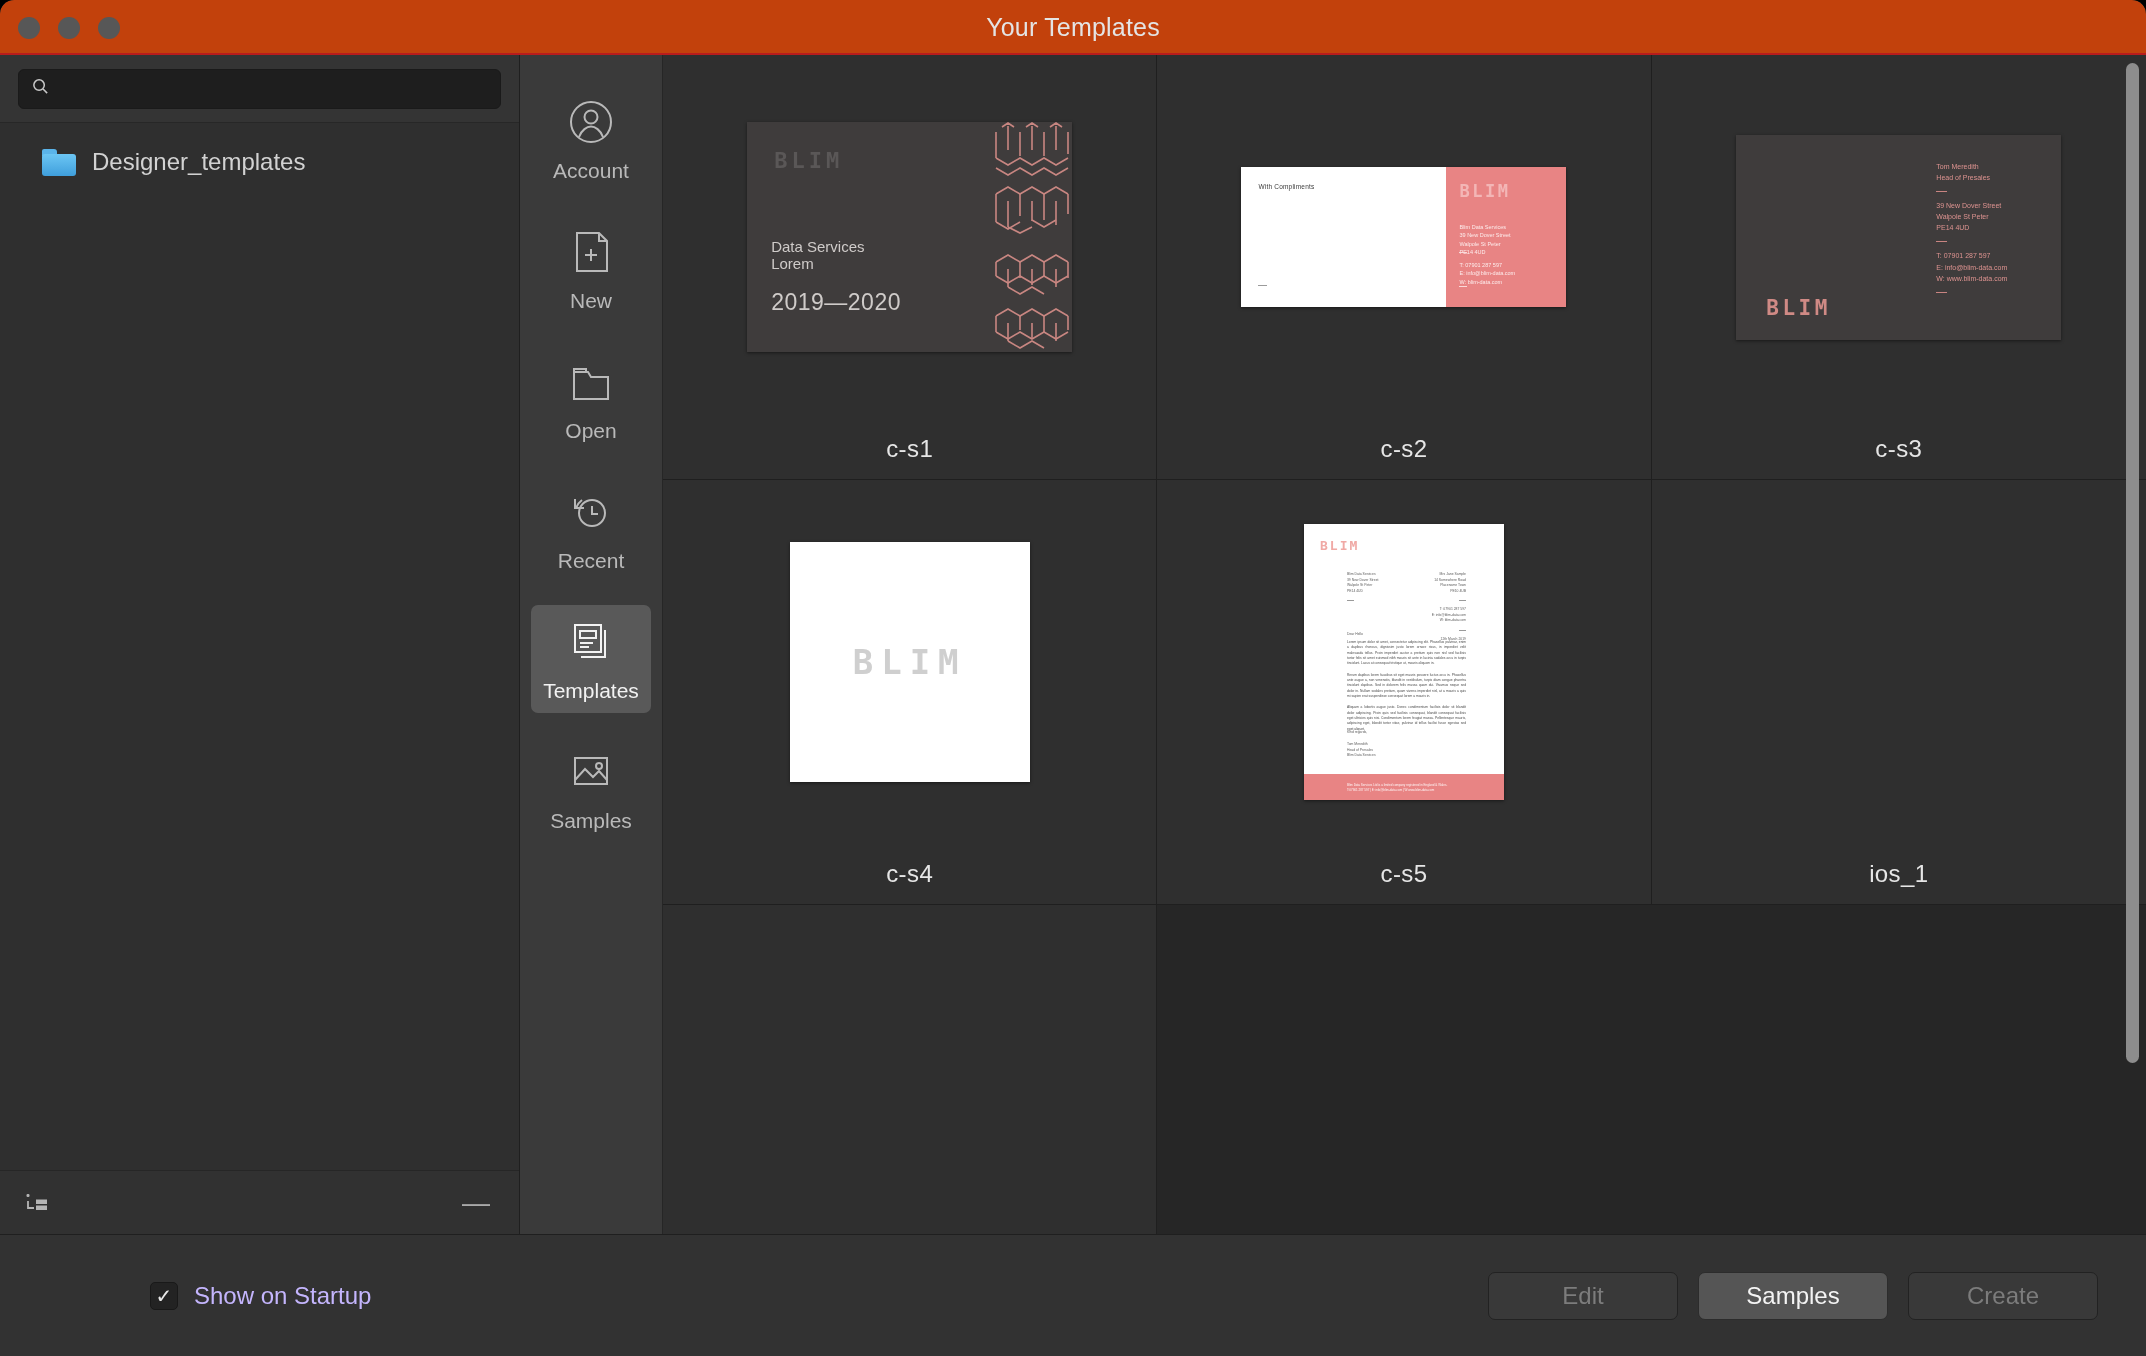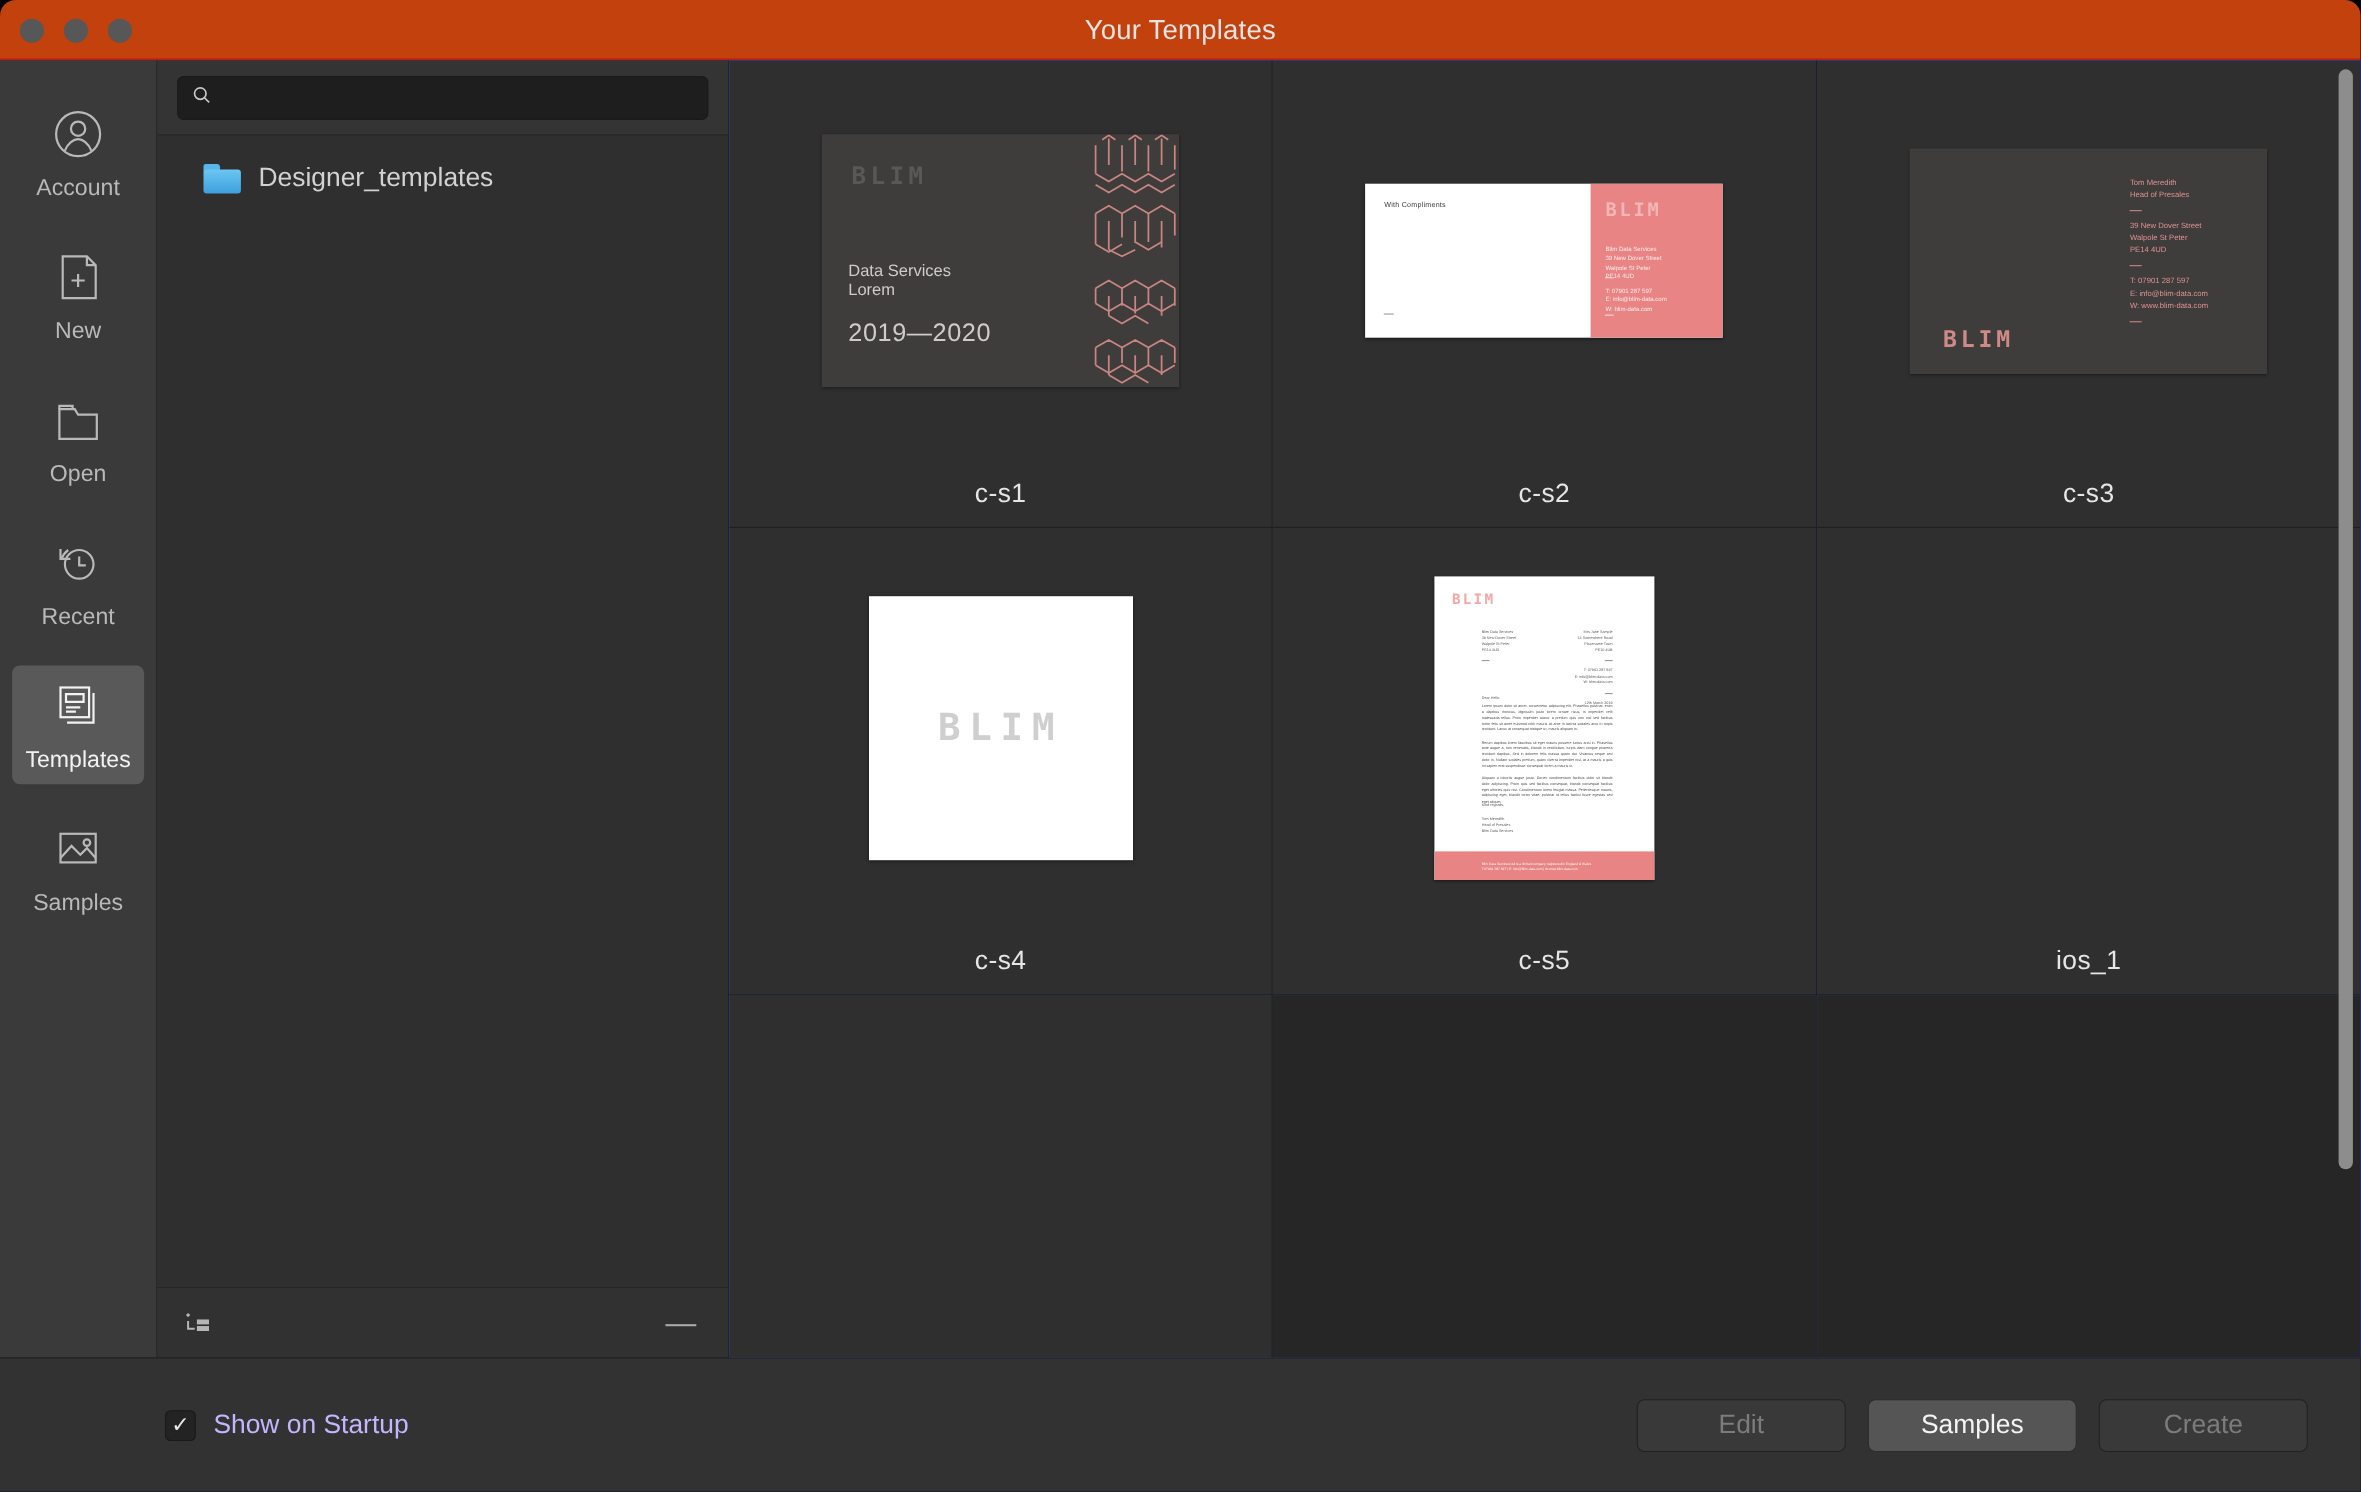--- a/index.html
+++ b/index.html
@@ -118,21 +118,21 @@
   #addtpl { width: 34px; height: 34px; }
   #addtpl svg { width: 34px; height: 34px; display: block; }
   #removetpl {
     color: #a9a9a9; font-size: 28px; line-height: 1;
     width: 34px; text-align: center; user-select: none;
   }
 
   
   #gridouter {
     flex: 1; min-width: 0; position: relative;
-    background: #1d4ed8; overflow: hidden; text-decoration: underline;
+    background: #eab308; overflow: hidden; text-decoration: underline;
   }
   #grid {
     position: absolute; inset: 0;
     display: grid;
     grid-template-columns: repeat(3, 1fr);
     grid-template-rows: 425px 425px 425px;
     grid-auto-rows: 425px;
   }
   .cell {
     border-right: 1px solid #1f1f1f;
@@ -282,89 +282,20 @@
   <div id="titlebar">
     <div id="traffic">
       <span class="light"></span>
       <span class="light"></span>
       <span class="light"></span>
     </div>
     <div id="title-text">Your Templates</div>
   </div>
 
   <div id="body">
-
-    <div id="rail">
-
-      <div class="rail-item">
-        <span class="glyph">
-          <svg viewBox="0 0 54 54" fill="none" stroke="#b9b9b9" stroke-width="2">
-            <circle cx="27" cy="27" r="20"></circle>
-              <circle cx="27" cy="22" r="6.5"></circle>
-            <path d="M15 42c2.5-7 8-10.5 12-10.5S36.5 35 39 42"></path>
-          </svg>
-        </span>
-        <span>Account</span>
-      </div>
-
-      <div class="rail-item">
-        <span class="glyph">
-          <svg viewBox="0 0 54 54" fill="none" stroke="#b9b9b9" stroke-width="2">
-            <path d="M13 8h22l8 8v30H13z"></path>
-              <path d="M35 8v8h8"></path>
-            <path d="M27 24v12M21 30h12"></path>
-          </svg>
-        </span>
-        <span>New</span>
-      </div>
-
-      <div class="rail-item">
-        <span class="glyph">
-          <svg viewBox="0 0 54 54" fill="none" stroke="#b9b9b9" stroke-width="2">
-            <path d="M10 17h14l3 5h17v22H10z"></path>
-              <path d="M10 17v-3h12v3"></path>
-          </svg>
-        </span>
-        <span>Open</span>
-      </div>
-
-      <div class="rail-item">
-        <span class="glyph">
-          <svg viewBox="0 0 54 54" fill="none" stroke="#b9b9b9" stroke-width="2">
-            <circle cx="28" cy="28" r="13"></circle>
-              <path d="M28 21v8h6"></path>
-            <path d="M12 23a17 17 0 0 1 6-8"></path>
-              <path d="M11 14v9h9"></path>
-          </svg>
-        </span>
-        <span>Recent</span>
-      </div>
-
-      <div class="rail-item selected">
-        <span class="glyph">
-          <svg viewBox="0 0 54 54" fill="none" stroke="#f2f2f2" stroke-width="2">
-            <rect x="11" y="10" width="26" height="27"></rect>
-            <path d="M41 15v27H17"></path>
-            <path d="M16 16h16v7H16zM16 28h13M16 32h9"></path>
-          </svg>
-        </span>
-        <span>Templates</span>
-      </div>
-
-      <div class="rail-item">
-        <span class="glyph">
-          <svg viewBox="0 0 54 54" fill="none" stroke="#b9b9b9" stroke-width="2">
-            <rect x="11" y="13" width="32" height="26"></rect>
-            <path d="M11 35l10-11 8 8 6-6 8 9"></path>
-              <circle cx="35" cy="21" r="3"></circle>
-          </svg>
-        </span>
-        <span>Samples</span>
-      </div>
-    </div>
 
     <div id="listpanel">
 
       <div id="searchwrap">
         <div id="searchbox">
           <span>
             <svg viewBox="0 0 20 20" fill="none" stroke="#c9c9c9" stroke-width="1.6">
               <circle cx="8.5" cy="8.5" r="5.5"></circle>
                 <path d="M12.7 12.7L17 17"></path>
             </svg>
@@ -386,20 +317,89 @@
       <div id="listfooter">
         <span id="addtpl">
           <svg viewBox="0 0 34 34" fill="none" stroke="#b5b5b5" stroke-width="1.8">
             <path d="M6 8v3M4.5 9.5h3"></path>
             <path d="M6 15v7h6"></path>
             <rect x="14" y="13.5" width="11" height="4.5" fill="#b5b5b5" stroke="none"></rect>
             <rect x="14" y="19.5" width="11" height="4.5" fill="#b5b5b5" stroke="none"></rect>
           </svg>
         </span>
         <span id="removetpl">—</span>
+      </div>
+    </div>
+
+    <div id="rail">
+
+      <div class="rail-item">
+        <span class="glyph">
+          <svg viewBox="0 0 54 54" fill="none" stroke="#b9b9b9" stroke-width="2">
+            <circle cx="27" cy="27" r="20"></circle>
+              <circle cx="27" cy="22" r="6.5"></circle>
+            <path d="M15 42c2.5-7 8-10.5 12-10.5S36.5 35 39 42"></path>
+          </svg>
+        </span>
+        <span>Account</span>
+      </div>
+
+      <div class="rail-item">
+        <span class="glyph">
+          <svg viewBox="0 0 54 54" fill="none" stroke="#b9b9b9" stroke-width="2">
+            <path d="M13 8h22l8 8v30H13z"></path>
+              <path d="M35 8v8h8"></path>
+            <path d="M27 24v12M21 30h12"></path>
+          </svg>
+        </span>
+        <span>New</span>
+      </div>
+
+      <div class="rail-item">
+        <span class="glyph">
+          <svg viewBox="0 0 54 54" fill="none" stroke="#b9b9b9" stroke-width="2">
+            <path d="M10 17h14l3 5h17v22H10z"></path>
+              <path d="M10 17v-3h12v3"></path>
+          </svg>
+        </span>
+        <span>Open</span>
+      </div>
+
+      <div class="rail-item">
+        <span class="glyph">
+          <svg viewBox="0 0 54 54" fill="none" stroke="#b9b9b9" stroke-width="2">
+            <circle cx="28" cy="28" r="13"></circle>
+              <path d="M28 21v8h6"></path>
+            <path d="M12 23a17 17 0 0 1 6-8"></path>
+              <path d="M11 14v9h9"></path>
+          </svg>
+        </span>
+        <span>Recent</span>
+      </div>
+
+      <div class="rail-item selected">
+        <span class="glyph">
+          <svg viewBox="0 0 54 54" fill="none" stroke="#f2f2f2" stroke-width="2">
+            <rect x="11" y="10" width="26" height="27"></rect>
+            <path d="M41 15v27H17"></path>
+            <path d="M16 16h16v7H16zM16 28h13M16 32h9"></path>
+          </svg>
+        </span>
+        <span>Templates</span>
+      </div>
+
+      <div class="rail-item">
+        <span class="glyph">
+          <svg viewBox="0 0 54 54" fill="none" stroke="#b9b9b9" stroke-width="2">
+            <rect x="11" y="13" width="32" height="26"></rect>
+            <path d="M11 35l10-11 8 8 6-6 8 9"></path>
+              <circle cx="35" cy="21" r="3"></circle>
+          </svg>
+        </span>
+        <span>Samples</span>
       </div>
     </div>
 
     <div id="gridouter">
       <div id="grid">
 
         <div class="cell">
           <div class="thumbslot">
             <div class="tn tn-cs1">
               <div class="cs1-logo">BLIM</div>

